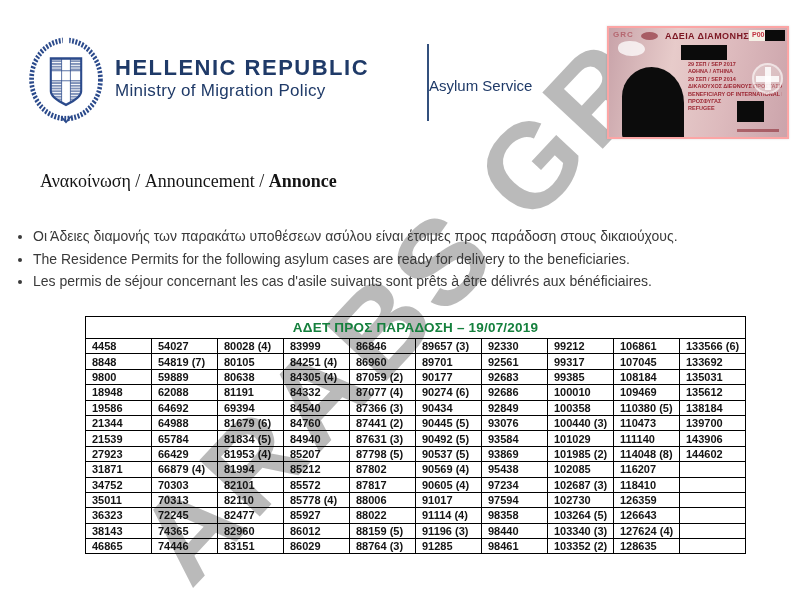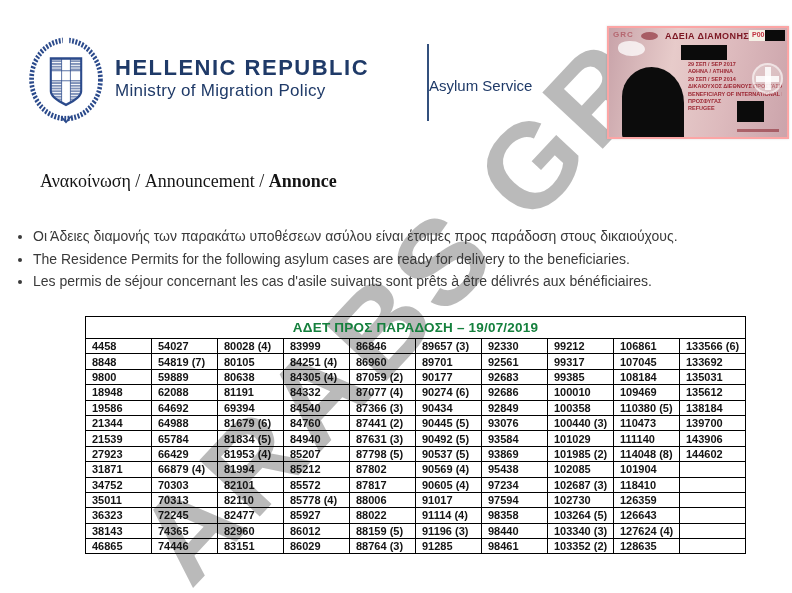--- a/index.html
+++ b/index.html
@@ -271,21 +271,21 @@
           </tr>
           <tr>
             <td>31871</td>
             <td>66879 (4)</td>
             <td>81994</td>
             <td>85212</td>
             <td>87802</td>
             <td>90569 (4)</td>
             <td>95438</td>
             <td>102085</td>
-            <td>101904</td>
+            <td>116207</td>
             <td></td>
           </tr>
           <tr>
             <td>34752</td>
             <td>70303</td>
             <td>82101</td>
             <td>85572</td>
             <td>87817</td>
             <td>90605 (4)</td>
             <td>97234</td>

